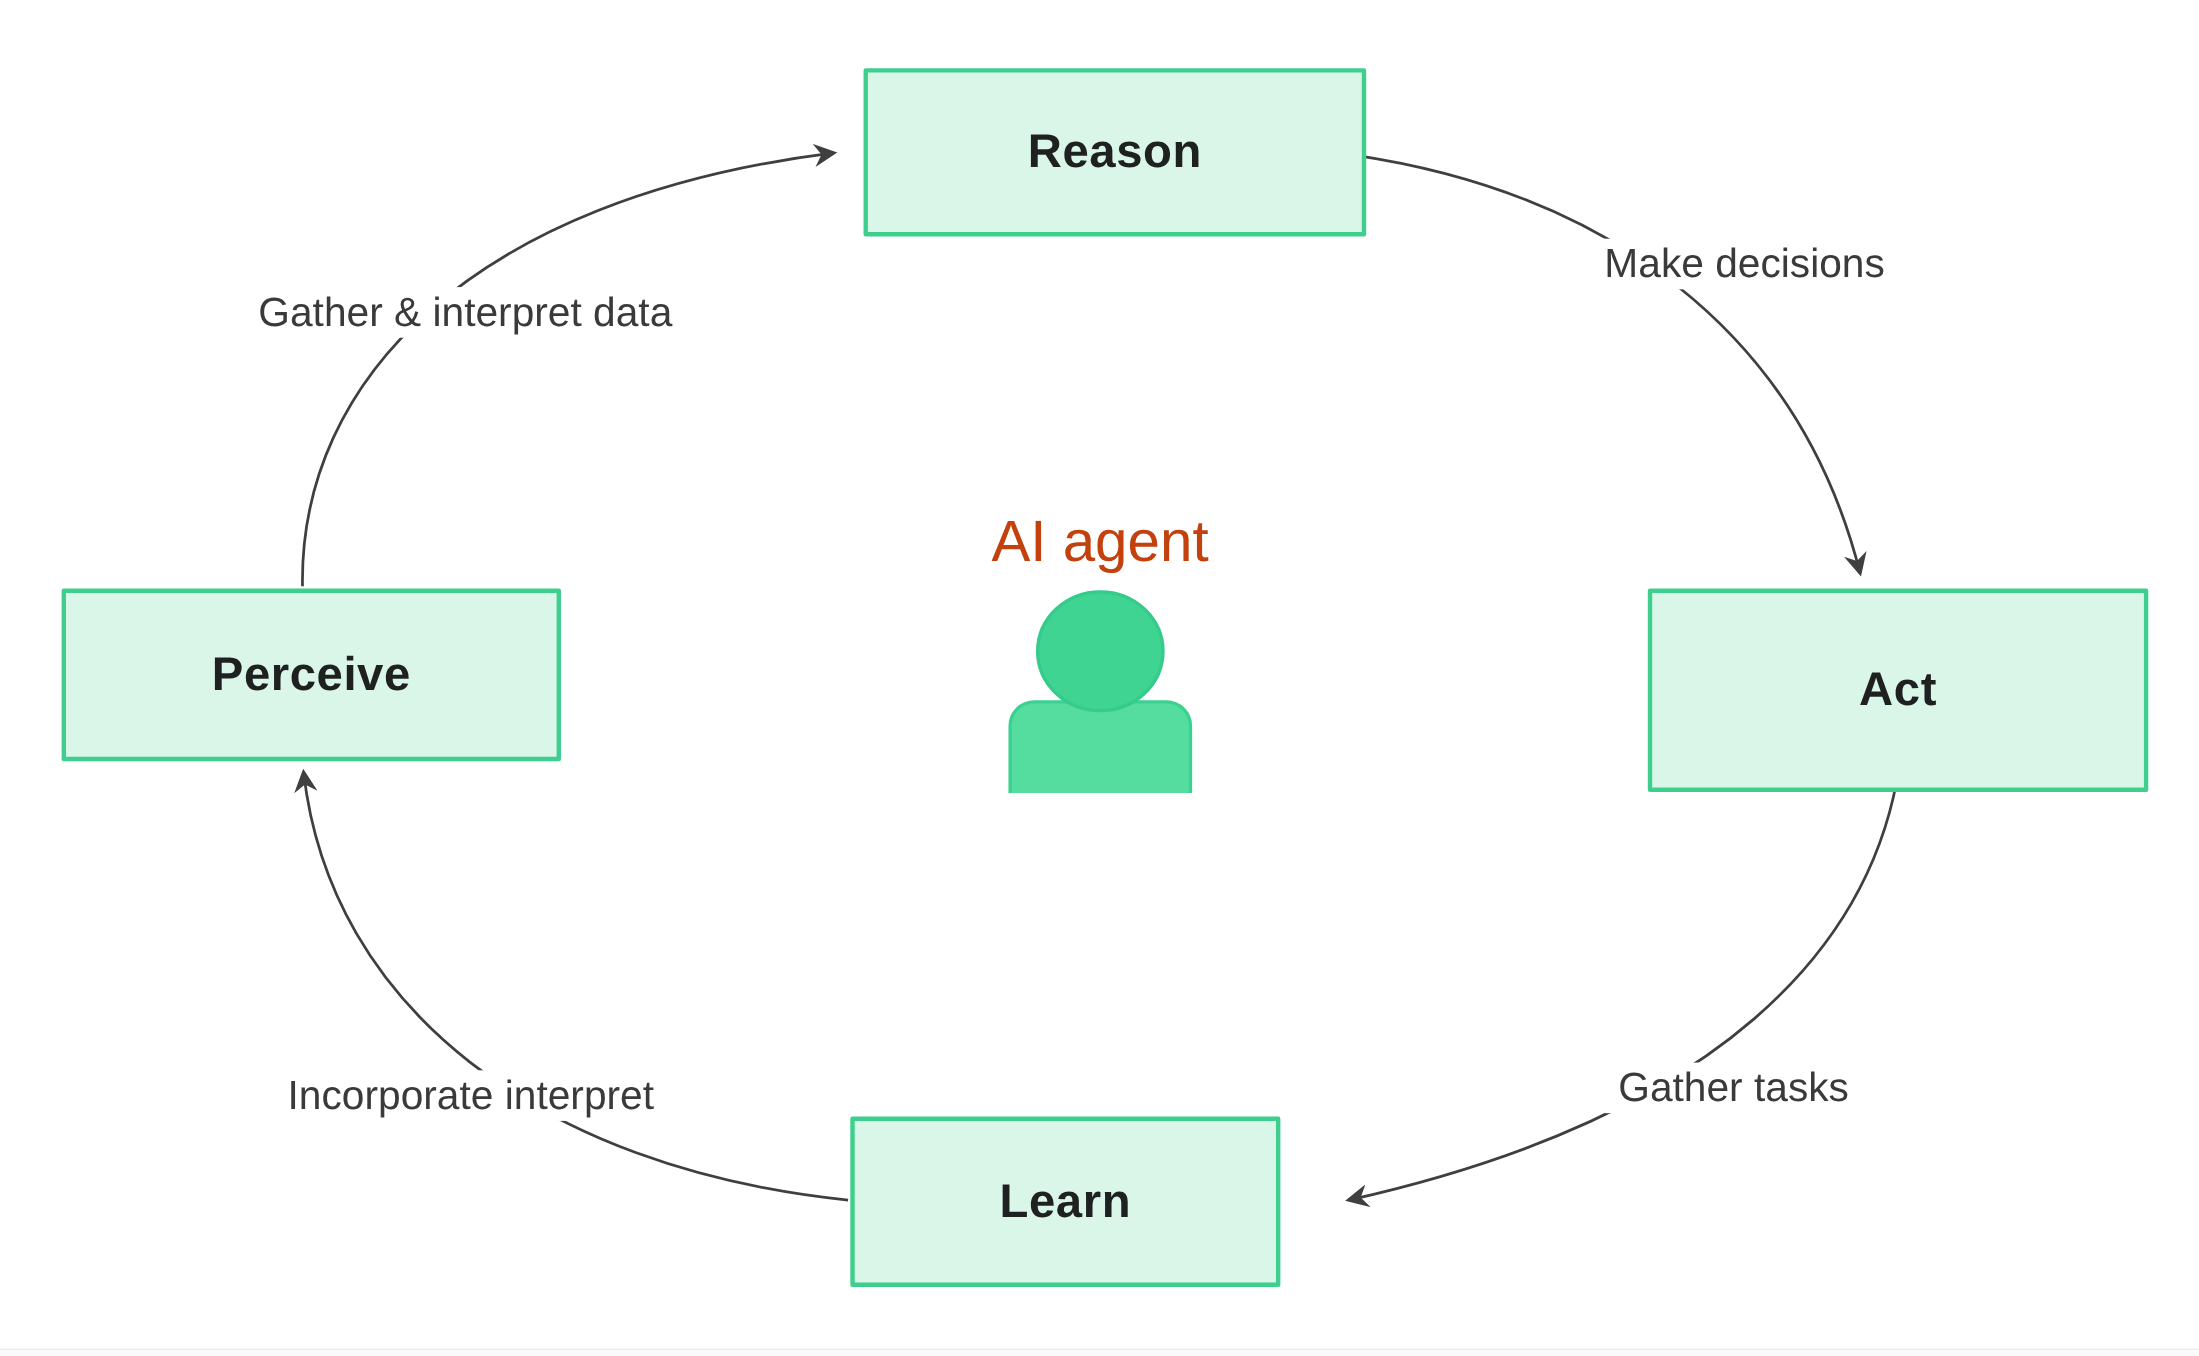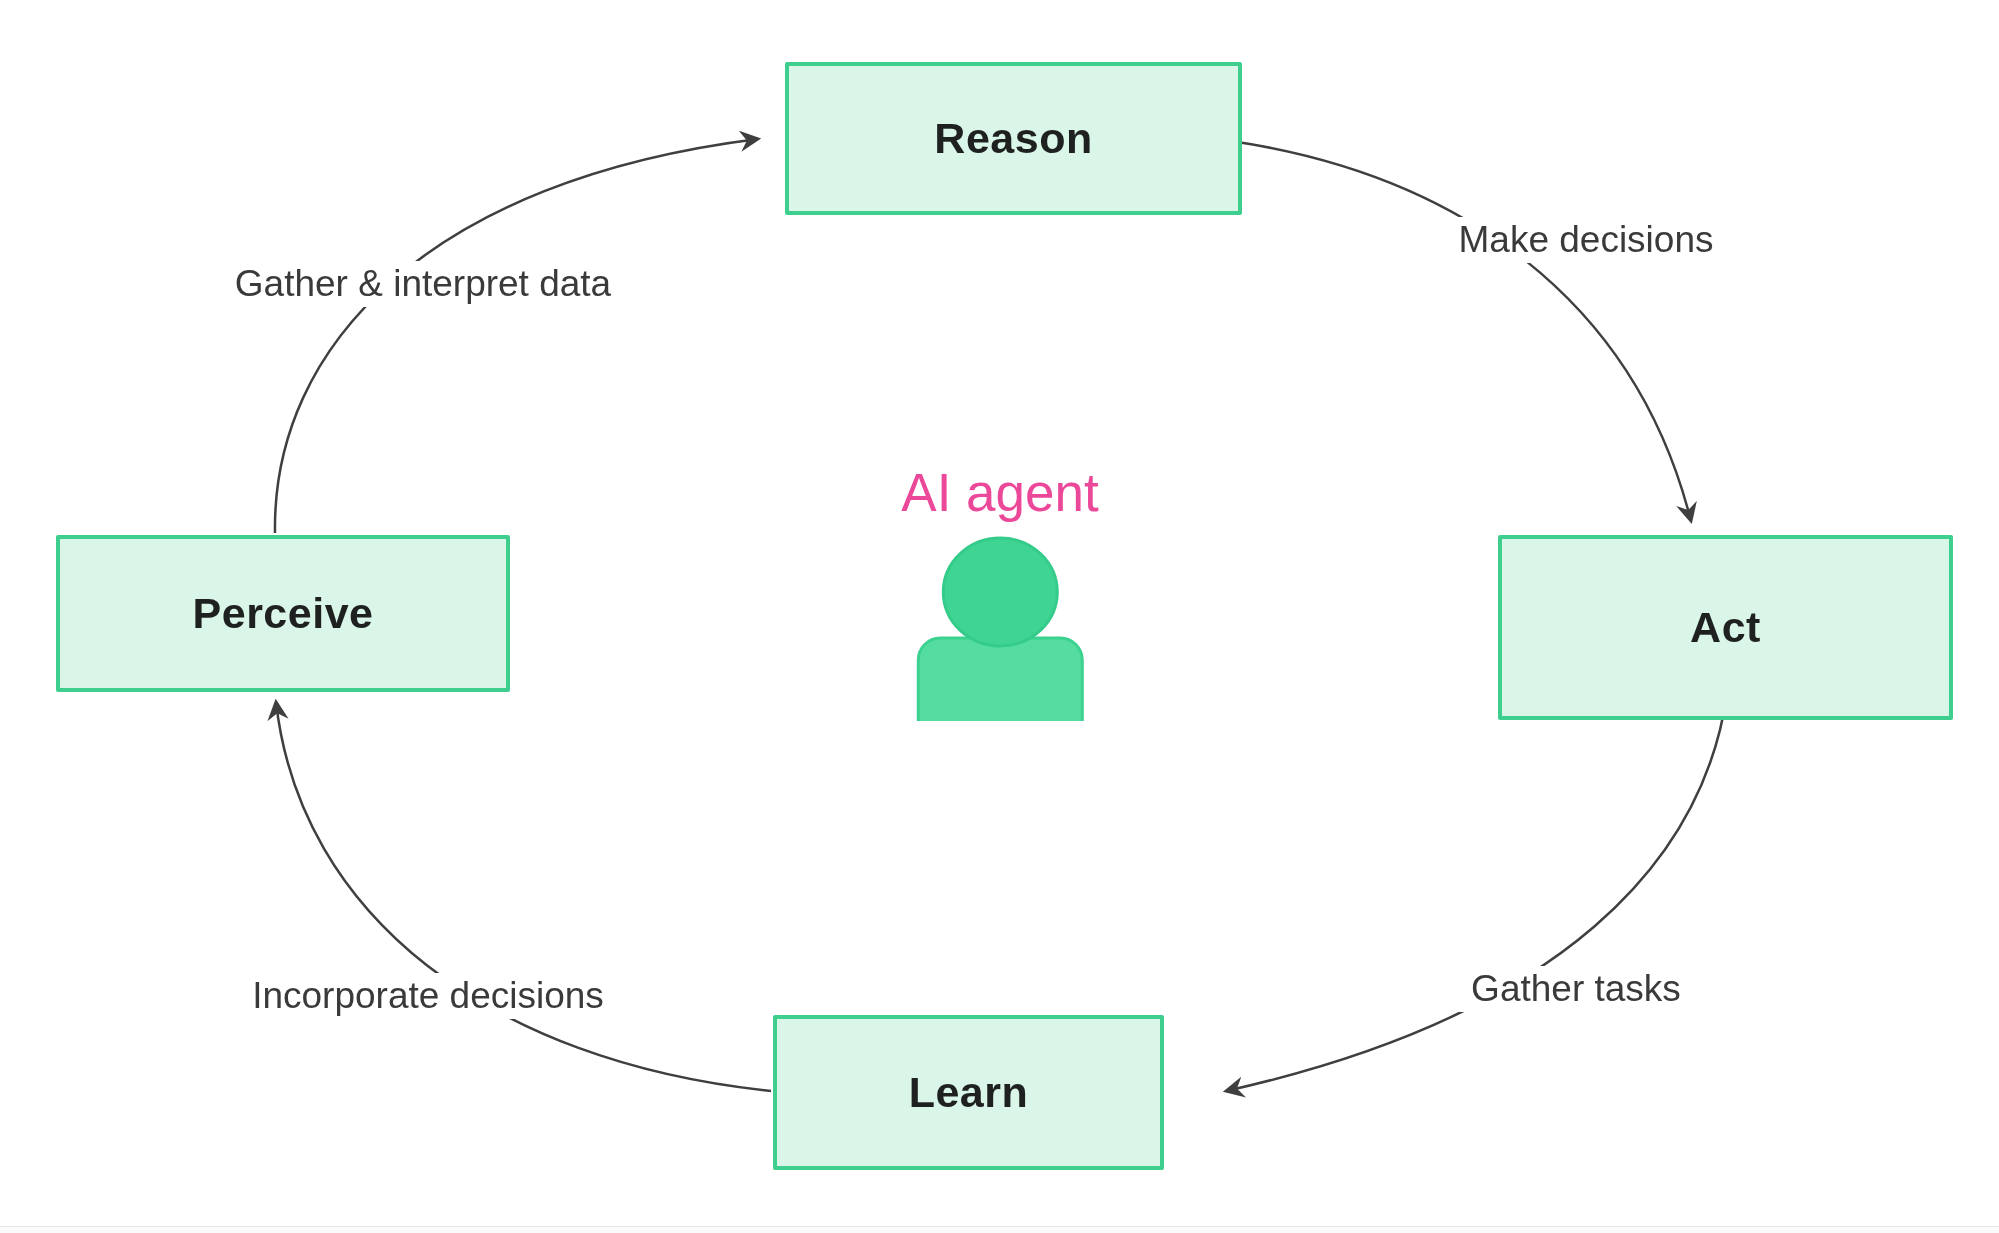--- a/index.html
+++ b/index.html
@@ -50,21 +50,21 @@
   .lbl-decisions  {left:1586px;top:240px;}
   .lbl-execute    {left:1576px;top:989px;}
   .lbl-incorporate{left:428px; top:996px;}
   .center-group{
     position:absolute;left:1000px;top:462px;
     transform:translateX(-50%);
     display:flex;flex-direction:column;align-items:center;
   }
   .ai-title{
     font-size:53px;
-    color:#ec4899;
+    color:#c2410c;
     margin-bottom:12px;
     white-space:nowrap;
   }
   .bottom-bar{
     position:absolute;left:0;bottom:0;width:100%;height:6px;
     background:#fafafa;border-top:1px solid #e8e8ec;
   }
 </style>
 </head>
 <body>
@@ -94,21 +94,21 @@
   <div class="node node-learn">
     <span>Learn</span>
   </div>
   <div class="node node-perceive">
     <span>Perceive</span>
   </div>
 
   <div class="edge-label lbl-gather">Gather &amp; interpret data</div>
   <div class="edge-label lbl-decisions">Make decisions</div>
   <div class="edge-label lbl-execute">Gather tasks</div>
-  <div class="edge-label lbl-incorporate">Incorporate decisions</div>
+  <div class="edge-label lbl-incorporate">Incorporate interpret</div>
 
   <div class="center-group">
     <div class="ai-title">AI agent</div>
     <svg width="176" height="186" viewBox="0 0 176 186">
       <rect x="6" y="103" width="164" height="104" rx="22" ry="22" fill="var(--icon-body-fill)" stroke="#3bd190" stroke-width="3"></rect>
       <ellipse cx="88" cy="57" rx="57" ry="54" fill="var(--icon-head-fill)" stroke="#34cb8b" stroke-width="3"></ellipse>
     </svg>
   </div>
 
   <div class="bottom-bar"></div>

